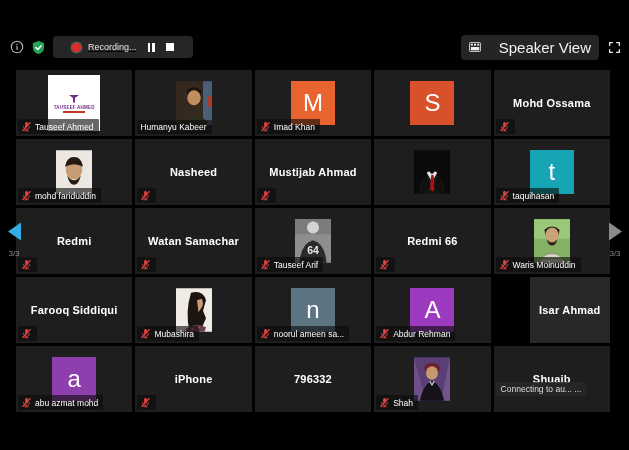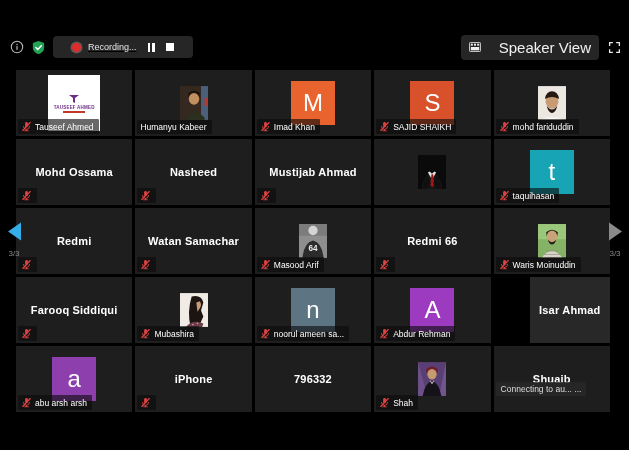--- a/index.html
+++ b/index.html
@@ -32,21 +32,21 @@
     color:#fff;font-size:11px;font-weight:bold;letter-spacing:.2px;}
   .name-label{position:absolute;left:2px;bottom:2px;display:flex;align-items:center;gap:3px;
     background:rgba(12,12,12,.62);padding:2px 5px 2px 3px;border-radius:1px;
     color:#fff;font-size:8.5px;white-space:nowrap;max-width:105px;overflow:hidden;}
   .status-label{position:absolute;left:2px;bottom:16px;background:rgba(40,40,40,.8);
     padding:2px 5px;color:#ddd;font-size:8.5px;border-radius:2px;white-space:nowrap;}
   .avatar-letter{position:absolute;left:50%;top:50%;transform:translate(-50%,-50%);
     width:44px;height:44px;display:flex;align-items:center;justify-content:center;
     color:#fff;font-size:24px;}
   .avatar-photo{position:absolute;left:50%;top:50%;transform:translate(-50%,-50%);
-    width:28px;height:58px;}
+    width:36px;height:58px;}
   .avatar-photo svg{display:block;width:100%;height:100%;}
   .avatar-logo{position:absolute;left:50%;top:50%;transform:translate(-50%,-50%);
     width:52px;height:56px;background:#fff;display:flex;flex-direction:column;
     align-items:center;justify-content:center;gap:1px;}
   .logo-text{font-size:4.5px;font-weight:bold;color:#6b2d85;letter-spacing:.2px;}
   .logo-sub{width:22px;height:2px;background:#c0392b;}
   
   .nav{position:absolute;width:22px;text-align:center;top:222px;}
   .nav .pg{display:block;margin-top:4px;color:#8a8a8a;font-size:8px;}
   .nav-left{left:3px;}
@@ -158,33 +158,35 @@
             </g>
           </svg>
         </span>
         <span>Imad Khan</span>
       </div>
     </div>
     <div class="tile">
       <div class="avatar-letter" style="background: rgb(216, 81, 43);">
         <span>S</span>
       </div>
-      <div class="name-label">
-        <span style="display: inline-flex;">
-          <svg width="11" height="11" viewBox="0 0 16 16">
-            <g stroke="#e04343" stroke-width="1.3" fill="none" stroke-linecap="round">
-              <rect x="6" y="1.5" width="4" height="7.5" rx="2" fill="#e04343" stroke="none"></rect>
-              <path d="M3.6 7.8 a4.4 4.4 0 0 0 8.8 0"></path>
-              <line x1="8" y1="12.2" x2="8" y2="14"></line>
-              <line x1="5.4" y1="14.2" x2="10.6" y2="14.2"></line>
-              <line x1="2.6" y1="13.8" x2="13.4" y2="2.2" stroke-width="1.7"></line>
-            </g>
-          </svg>
-        </span>
-        <span>SAJID SHAIKH</span>
+    </div>
+    <div class="tile">
+      <div class="center-name">Mohd Ossama</div>
+      <div class="name-label">
+        <span style="display: inline-flex;">
+          <svg width="11" height="11" viewBox="0 0 16 16">
+            <g stroke="#e04343" stroke-width="1.3" fill="none" stroke-linecap="round">
+              <rect x="6" y="1.5" width="4" height="7.5" rx="2" fill="#e04343" stroke="none"></rect>
+              <path d="M3.6 7.8 a4.4 4.4 0 0 0 8.8 0"></path>
+              <line x1="8" y1="12.2" x2="8" y2="14"></line>
+              <line x1="5.4" y1="14.2" x2="10.6" y2="14.2"></line>
+              <line x1="2.6" y1="13.8" x2="13.4" y2="2.2" stroke-width="1.7"></line>
+            </g>
+          </svg>
+        </span>
       </div>
     </div>
     <div class="tile">
       <div class="avatar-photo">
         <svg viewBox="0 0 48 58">
           <rect width="48" height="58" fill="#ece7e1"></rect>
           <ellipse cx="24" cy="26" rx="11" ry="13" fill="#c99b72"></ellipse>
           <path d="M12 22 q2 -13 12 -13 q10 0 12 13 q-12 -7 -24 0 Z" fill="#241a12"></path>
           <path d="M15 34 q9 12 18 0 q-3 12 -9 12 q-6 0 -9 -12 Z" fill="#241a12"></path>
           <path d="M4 58 q20 -10 40 0 Z" fill="#f7f6f4"></path>
@@ -196,36 +198,20 @@
             <g stroke="#e04343" stroke-width="1.3" fill="none" stroke-linecap="round">
               <rect x="6" y="1.5" width="4" height="7.5" rx="2" fill="#e04343" stroke="none"></rect>
               <path d="M3.6 7.8 a4.4 4.4 0 0 0 8.8 0"></path>
               <line x1="8" y1="12.2" x2="8" y2="14"></line>
               <line x1="5.4" y1="14.2" x2="10.6" y2="14.2"></line>
               <line x1="2.6" y1="13.8" x2="13.4" y2="2.2" stroke-width="1.7"></line>
             </g>
           </svg>
         </span>
         <span>mohd fariduddin</span>
-      </div>
-    </div>
-    <div class="tile">
-      <div class="center-name">Mohd Ossama</div>
-      <div class="name-label">
-        <span style="display: inline-flex;">
-          <svg width="11" height="11" viewBox="0 0 16 16">
-            <g stroke="#e04343" stroke-width="1.3" fill="none" stroke-linecap="round">
-              <rect x="6" y="1.5" width="4" height="7.5" rx="2" fill="#e04343" stroke="none"></rect>
-              <path d="M3.6 7.8 a4.4 4.4 0 0 0 8.8 0"></path>
-              <line x1="8" y1="12.2" x2="8" y2="14"></line>
-              <line x1="5.4" y1="14.2" x2="10.6" y2="14.2"></line>
-              <line x1="2.6" y1="13.8" x2="13.4" y2="2.2" stroke-width="1.7"></line>
-            </g>
-          </svg>
-        </span>
       </div>
     </div>
     <div class="tile">
       <div class="center-name">Nasheed</div>
       <div class="name-label">
         <span style="display: inline-flex;">
           <svg width="11" height="11" viewBox="0 0 16 16">
             <g stroke="#e04343" stroke-width="1.3" fill="none" stroke-linecap="round">
               <rect x="6" y="1.5" width="4" height="7.5" rx="2" fill="#e04343" stroke="none"></rect>
               <path d="M3.6 7.8 a4.4 4.4 0 0 0 8.8 0"></path>
@@ -331,21 +317,21 @@
           <svg width="11" height="11" viewBox="0 0 16 16">
             <g stroke="#e04343" stroke-width="1.3" fill="none" stroke-linecap="round">
               <rect x="6" y="1.5" width="4" height="7.5" rx="2" fill="#e04343" stroke="none"></rect>
               <path d="M3.6 7.8 a4.4 4.4 0 0 0 8.8 0"></path>
               <line x1="8" y1="12.2" x2="8" y2="14"></line>
               <line x1="5.4" y1="14.2" x2="10.6" y2="14.2"></line>
               <line x1="2.6" y1="13.8" x2="13.4" y2="2.2" stroke-width="1.7"></line>
             </g>
           </svg>
         </span>
-        <span>Masood Arif</span>
+        <span>Tauseef Arif</span>
       </div>
     </div>
     <div class="tile">
       <div class="center-name">Redmi 66</div>
       <div class="name-label">
         <span style="display: inline-flex;">
           <svg width="11" height="11" viewBox="0 0 16 16">
             <g stroke="#e04343" stroke-width="1.3" fill="none" stroke-linecap="round">
               <rect x="6" y="1.5" width="4" height="7.5" rx="2" fill="#e04343" stroke="none"></rect>
               <path d="M3.6 7.8 a4.4 4.4 0 0 0 8.8 0"></path>
@@ -476,21 +462,21 @@
           <svg width="11" height="11" viewBox="0 0 16 16">
             <g stroke="#e04343" stroke-width="1.3" fill="none" stroke-linecap="round">
               <rect x="6" y="1.5" width="4" height="7.5" rx="2" fill="#e04343" stroke="none"></rect>
               <path d="M3.6 7.8 a4.4 4.4 0 0 0 8.8 0"></path>
               <line x1="8" y1="12.2" x2="8" y2="14"></line>
               <line x1="5.4" y1="14.2" x2="10.6" y2="14.2"></line>
               <line x1="2.6" y1="13.8" x2="13.4" y2="2.2" stroke-width="1.7"></line>
             </g>
           </svg>
         </span>
-        <span>abu arsh arsh</span>
+        <span>abu azmat mohd</span>
       </div>
     </div>
     <div class="tile">
       <div class="center-name">iPhone</div>
       <div class="name-label">
         <span style="display: inline-flex;">
           <svg width="11" height="11" viewBox="0 0 16 16">
             <g stroke="#e04343" stroke-width="1.3" fill="none" stroke-linecap="round">
               <rect x="6" y="1.5" width="4" height="7.5" rx="2" fill="#e04343" stroke="none"></rect>
               <path d="M3.6 7.8 a4.4 4.4 0 0 0 8.8 0"></path>

